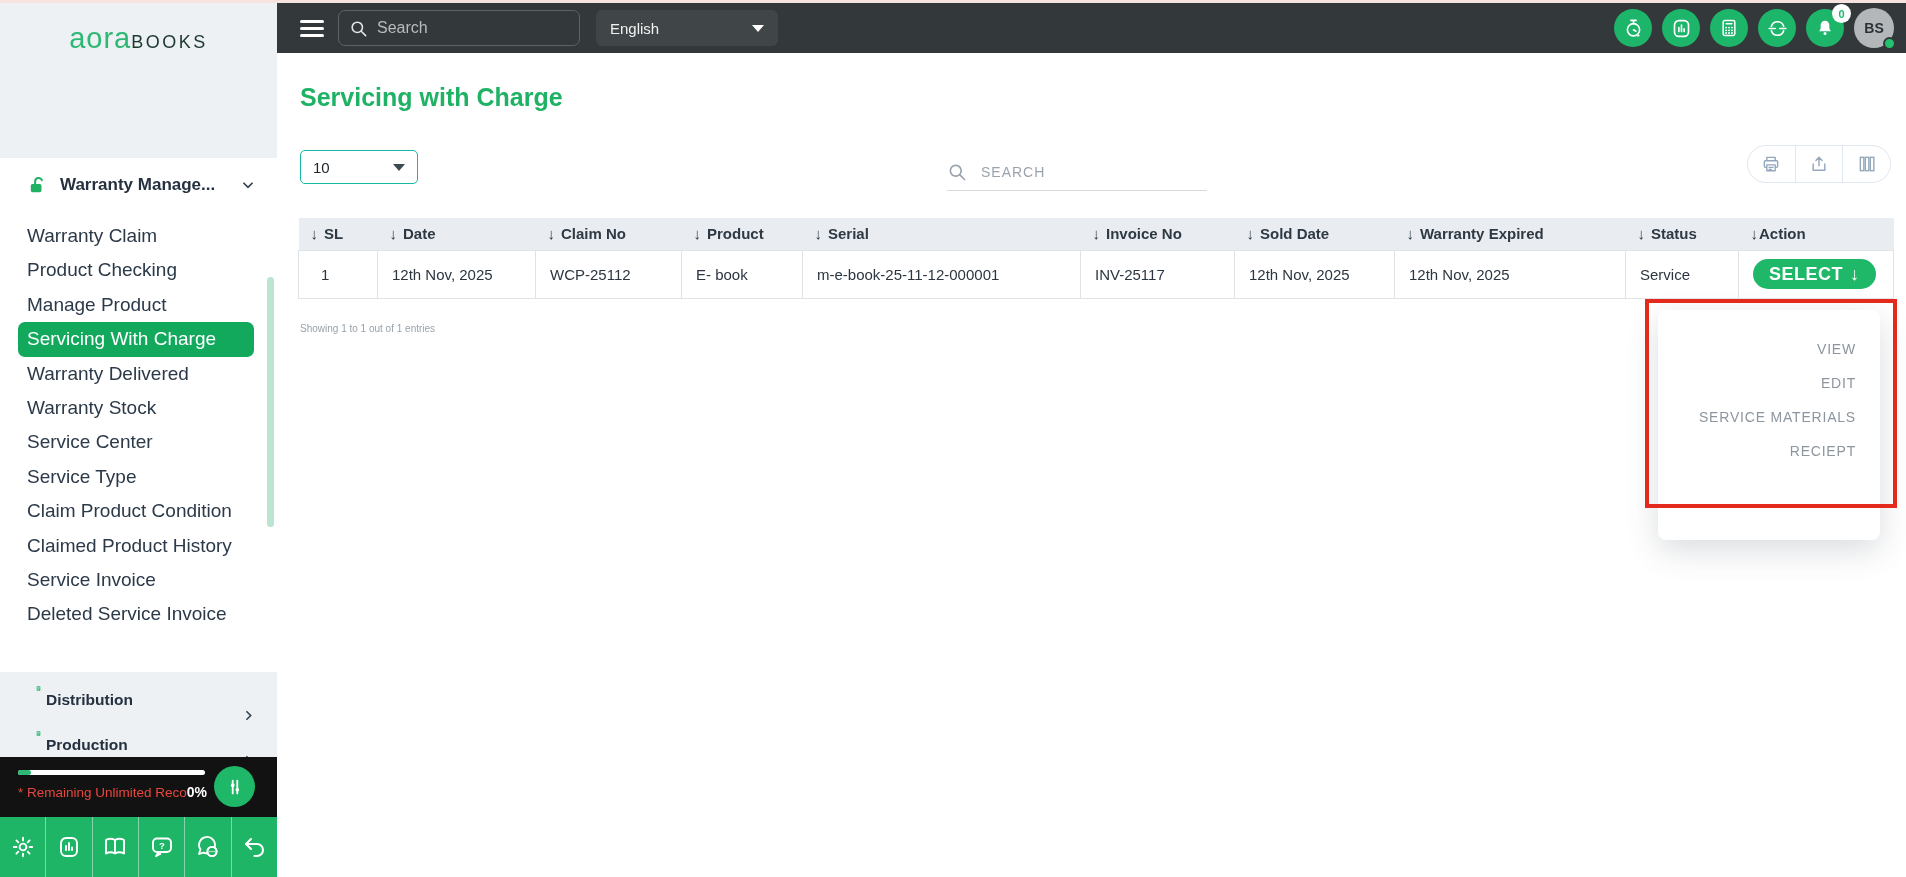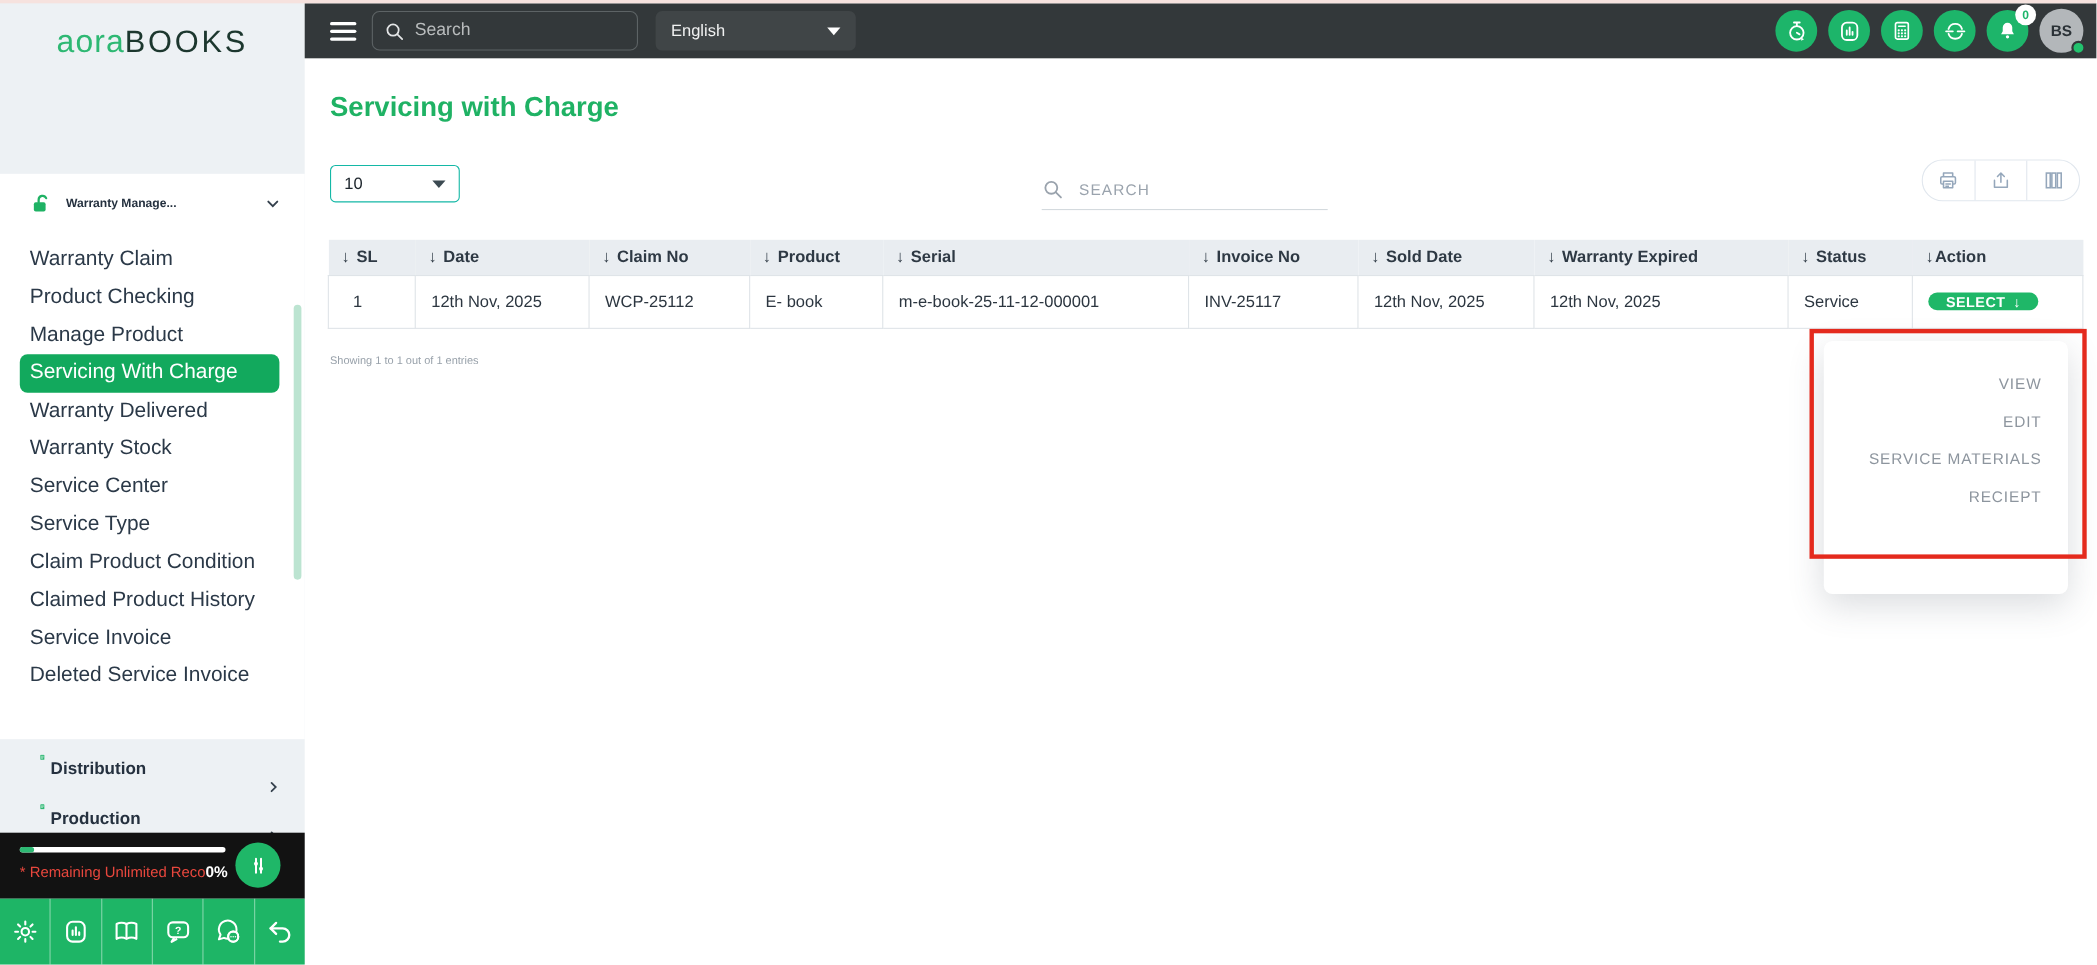--- a/index.html
+++ b/index.html
@@ -5,26 +5,26 @@
   * { margin:0; padding:0; box-sizing:border-box; }
   html,body { width:1906px; height:877px; }
   body { font-family:"Liberation Sans", sans-serif; background:#fff; overflow:hidden; }
   .page { position:relative; width:1906px; height:877px; background:#fff; }
   .topline { position:absolute; left:0; top:0; width:100%; height:3px; background:#f6e2de; z-index:60; }
 
   
   .sidebar { position:absolute; left:0; top:0; width:277px; height:877px; background:#edf1f4; z-index:20; }
   .logo { position:absolute; top:22px; left:0; width:277px; text-align:center; white-space:nowrap; }
   .logo-aora { font-size:29px; color:#2eb873; font-weight:normal; letter-spacing:1px; }
-  .logo-books { font-size:28px; color:#1c372e; font-weight:normal; letter-spacing:2.5px; }
+  .logo-books { font-size:18px; color:#1c372e; font-weight:normal; letter-spacing:2.5px; }
   .add-new { position:absolute; top:78px; left:26px; width:225px; height:33px; background:#2db973; border:none;
              border-radius:17px; color:#fff; font-size:15px; font-family:inherit; cursor:pointer; }
   .menu-block { position:absolute; top:158px; left:0; width:277px; height:514px; background:#ffffff; }
   .section-header { display:flex; align-items:center; height:54px; padding:0 22px 0 28px; }
-  .section-header .lbl { font-size:11px; font-weight:bold; color:#25313f; margin-left:13px; }
+  .section-header .lbl { font-size:17px; font-weight:bold; color:#25313f; margin-left:13px; }
   .section-header .chev { margin-left:auto; color:#35414d; display:flex; }
   .nav { padding-top:7px; }
   .nav-item { height:34.4px; line-height:34.4px; padding-left:27px; font-size:19px; color:#2b3948; cursor:pointer; white-space:nowrap; }
   .nav-item.active { background:#12a95d; color:#fff; border-radius:7px; margin:0 23px 0 18px; padding-left:9px; }
   .collapsed-row { position:absolute; left:0; width:277px; height:36px; display:flex; padding:0 22px 0 30px; cursor:pointer;flex-direction:column; }
   .collapsed-row .lbl { font-size:15.5px; font-weight:bold; color:#25313f; margin-left:16px; }
   .collapsed-row .chev { margin-left:auto; color:#35414d; display:flex; }
   .scroll-thumb { position:absolute; left:267px; top:277px; width:7px; height:250px; background:#bce4d1; border-radius:4px; z-index:25; }
 
   .usage-box { position:absolute; left:0; top:757px; width:277px; height:60px; background:#121212; z-index:30; }
@@ -63,21 +63,21 @@
   .mid-search input { flex:1; border:none; outline:none; background:transparent; font-size:14px; letter-spacing:1px; color:#4a535c; margin-left:14px; font-family:inherit; }
   .mid-search input::placeholder { color:#9aa3ad; }
   .toolbar { position:absolute; left:1470px; top:92px; width:144px; height:38px; border:1px solid #e1e7ee; border-radius:19px; display:flex; background:#fff; }
   .tool-cell { flex:1; display:flex; align-items:center; justify-content:center; color:#95a7bb; border-right:1px solid #e1e7ee; cursor:pointer; }
   .tool-cell:last-child { border-right:none; }
 
   table.grid { position:absolute; left:21px; top:165px; width:1595px; border-collapse:collapse; table-layout:fixed; }
   table.grid th { background:#e9edf1; height:32px; font-size:15px; font-weight:bold; color:#2e3944; text-align:left; padding:0 0 0 12px; white-space:nowrap; cursor:pointer; }
   table.grid td { background:#fff; height:48px; font-size:15px; color:#2c3640; border:1px solid #dfe4e8; padding:0 0 0 14px; white-space:nowrap; overflow:hidden; }
   table.grid th .arr { margin-right:6px; font-weight:normal; }
-  .select-btn { background:#1fb768; color:#fff; border:none; border-radius:16px; height:16px; padding:0 16px; font-size:13px; font-weight:bold;
+  .select-btn { background:#1fb768; color:#fff; border:none; border-radius:16px; height:30px; padding:0 16px; font-size:18px; font-weight:bold;
                 letter-spacing:.5px; font-family:inherit; display:inline-flex; align-items:center; gap:7px; cursor:pointer; }
   .showing { position:absolute; left:23px; top:270px; font-size:10px; color:#98a1aa; }
 
   .action-menu { position:absolute; left:1381px; top:257px; width:222px; height:230px; background:#fff; border-radius:8px;
                  box-shadow:0 10px 32px rgba(70,80,95,.20); padding:22px 24px 0 0; z-index:45; }
   .action-menu .mi { display:block; text-align:right; height:34px; line-height:34px; font-size:14px; letter-spacing:.8px; color:#8d959e; cursor:pointer; white-space:nowrap; }
   .red-box { position:absolute; left:1368px; top:246px; width:252px; height:209px; border:4px solid #e42a1d; z-index:50; pointer-events:none; }
 </style>
 </head>
 <body>

